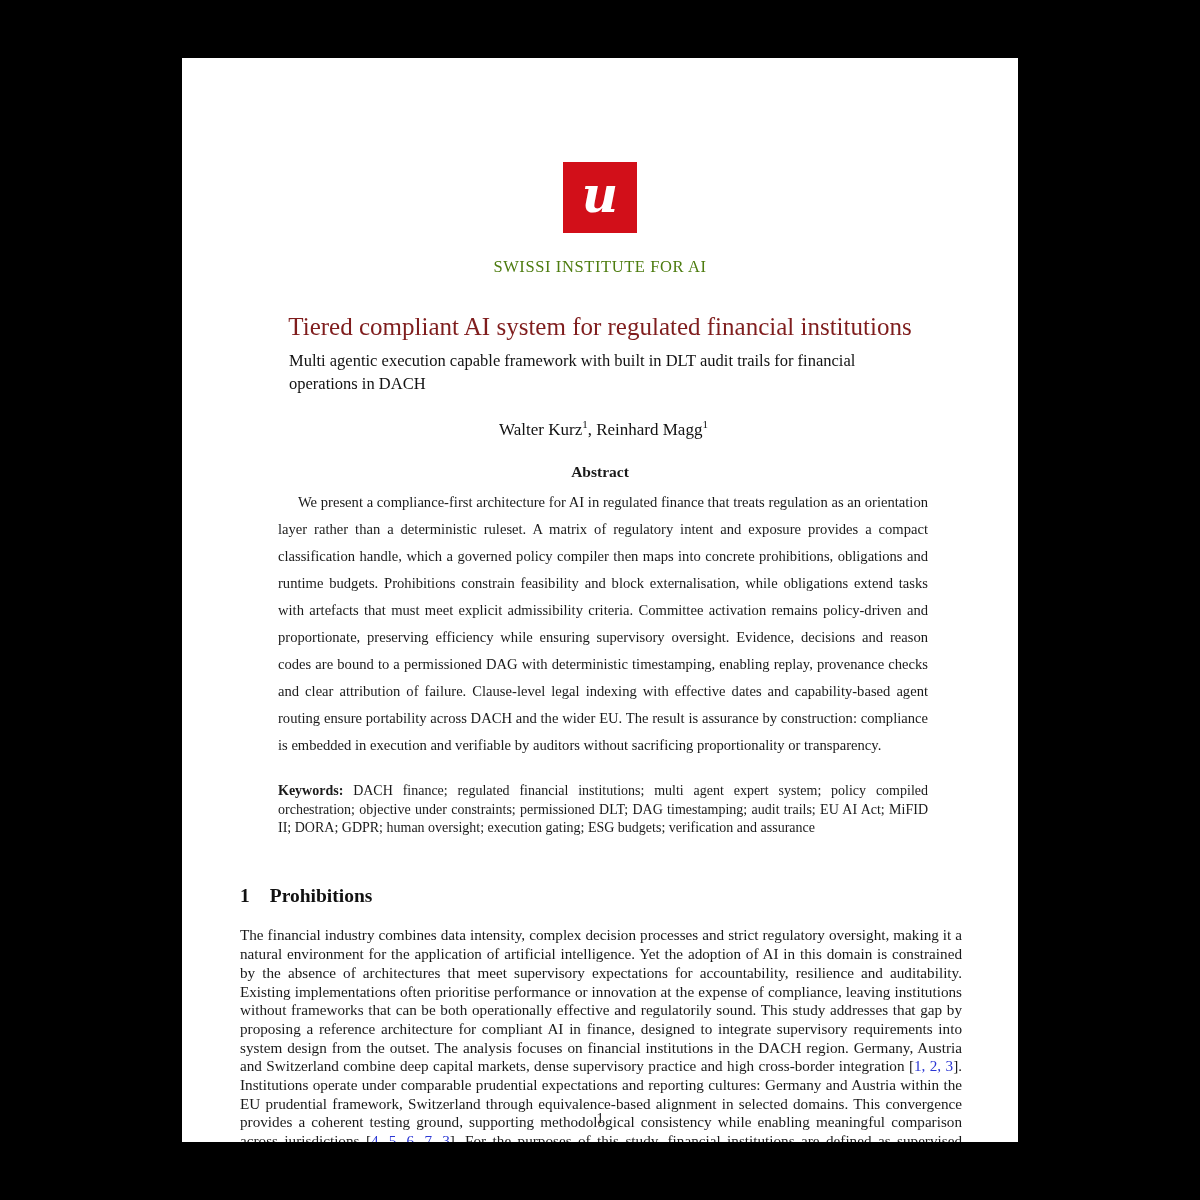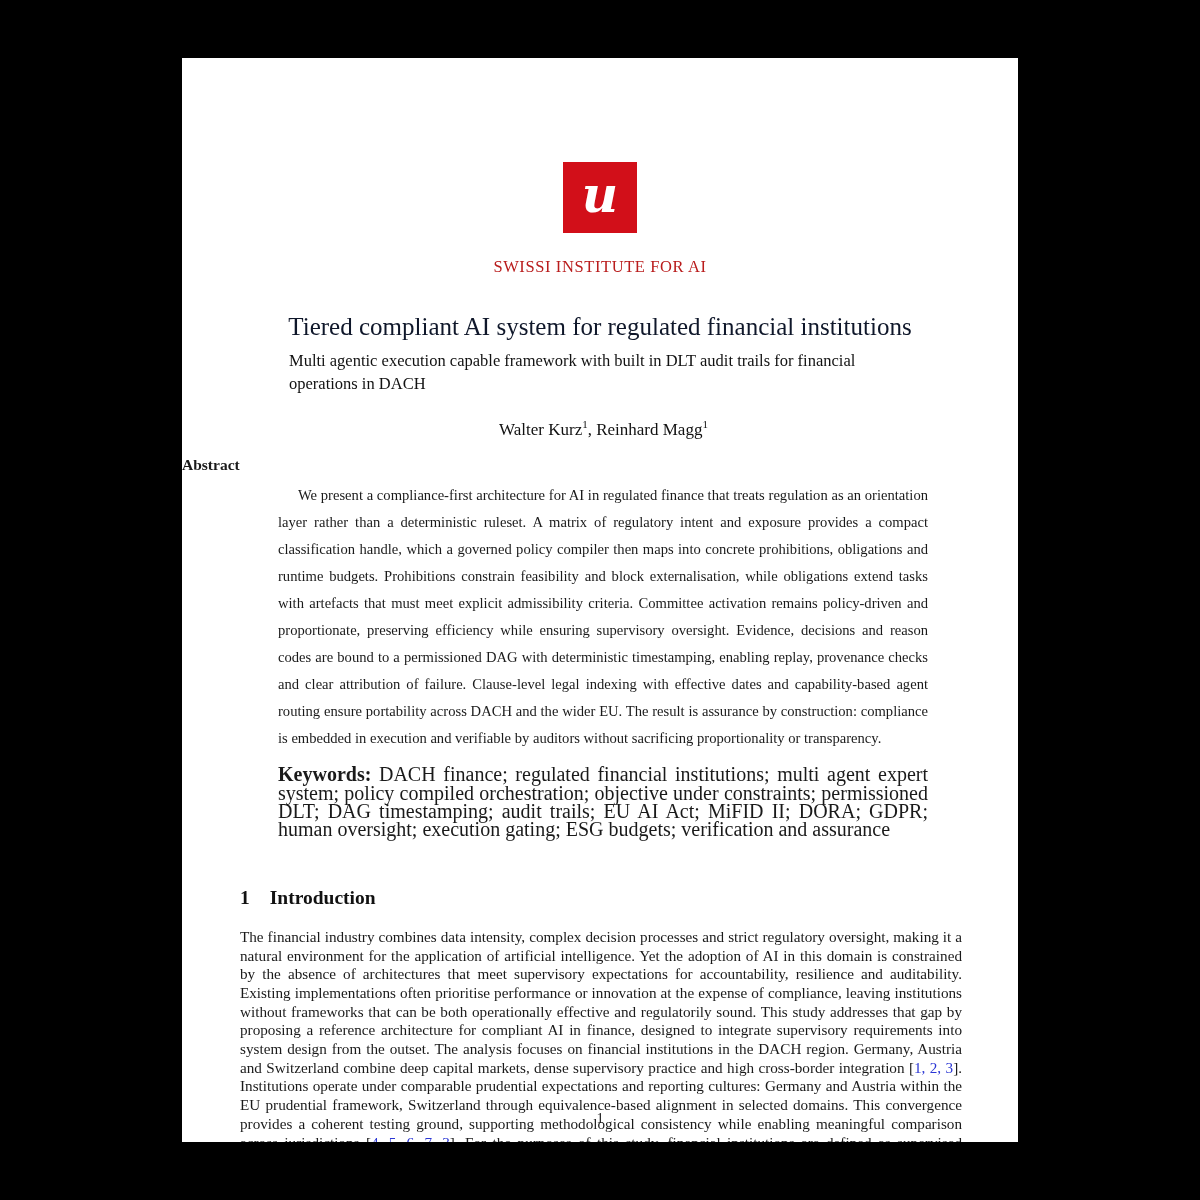--- a/index.html
+++ b/index.html
@@ -35,28 +35,28 @@
     color:#fff;
     font-size:50px;
     line-height:1;
     transform:translateY(-3px);
   }
   .institute{
     margin-top:24px;
     text-align:center;
     font-size:16.5px;
     letter-spacing:0.6px;
-    color:#b91c1c;
+    color:#4d7c0f;
   }
   .title{
     margin-top:36px;
     text-align:center;
     font-size:25px;
     font-weight:normal;
-    color:#0f172a;
+    color:#7f1d1d;
   }
   .subtitle{
     margin:9px auto 0 auto;
     max-width:622px;
     text-align:left;
     font-size:16.5px;
     line-height:1.38;
     color:#111;
   }
   .authors{
@@ -66,36 +66,37 @@
     color:#111;
     padding-left:7px;
   }
   .authors sup{font-size:11px;}
   .date{
     margin-top:19px;
     text-align:center;
     font-size:15.5px;
   }
   .abs-head{
-    margin-top:17px;
+    margin-top:24px;
+    text-align:center;
     font-size:15.5px;
     font-weight:bold;
   }
   .abstract{
     margin:8px 0 0 96px;
     width:650px;
     font-size:14.6px;
     line-height:27px;
     text-align:justify;
     text-indent:20px;
   }
   .keywords{
-    margin:13px 0 0 96px;
+    margin:23px 0 0 96px;
     width:650px;
-    font-size:20px;
+    font-size:14px;
     line-height:18.4px;
     text-align:justify;
   }
   .keywords .kw-label{font-weight:bold;}
   .section-heading{
     margin:48px 0 0 58px;
     font-size:19.5px;
     font-weight:bold;
     color:#111;
   }
@@ -134,19 +135,19 @@
 
   <div class="authors"><span>Walter Kurz</span><sup>1</sup><span>, </span><span>Reinhard Magg</span><sup>1</sup></div>
 
 
   <div class="abs-head">Abstract</div>
 
   <p class="abstract">We present a compliance-first architecture for AI in regulated finance that treats regulation as an orientation layer rather than a deterministic ruleset. A matrix of regulatory intent and exposure provides a compact classification handle, which a governed policy compiler then maps into concrete prohibitions, obligations and runtime budgets. Prohibitions constrain feasibility and block externalisation, while obligations extend tasks with artefacts that must meet explicit admissibility criteria. Committee activation remains policy-driven and proportionate, preserving efficiency while ensuring supervisory oversight. Evidence, decisions and reason codes are bound to a permissioned DAG with deterministic timestamping, enabling replay, provenance checks and clear attribution of failure. Clause-level legal indexing with effective dates and capability-based agent routing ensure portability across DACH and the wider EU. The result is assurance by construction: compliance is embedded in execution and verifiable by auditors without sacrificing proportionality or transparency.</p>
 
   <p class="keywords"><span class="kw-label">Keywords:</span><span> DACH finance; regulated financial institutions; multi agent expert system; policy compiled orchestration; objective under constraints; permissioned DLT; DAG timestamping; audit trails; EU AI Act; MiFID II; DORA; GDPR; human oversight; execution gating; ESG budgets; verification and assurance</span></p>
 
-  <h2 class="section-heading"><span class="sec-num">1</span><span class="sec-title">Introduction</span></h2>
+  <h2 class="section-heading"><span class="sec-num">1</span><span class="sec-title">Prohibitions</span></h2>
 
   <p class="intro">The financial industry combines data intensity, complex decision processes and strict regulatory oversight, making it a natural environment for the application of artificial intelligence. Yet the adoption of AI in this domain is constrained by the absence of architectures that meet supervisory expectations for accountability, resilience and auditability. Existing implementations often prioritise performance or innovation at the expense of compliance, leaving institutions without frameworks that can be both operationally effective and regulatorily sound. This study addresses that gap by proposing a reference architecture for compliant AI in finance, designed to integrate supervisory requirements into system design from the outset. The analysis focuses on financial institutions in the DACH region. Germany, Austria and Switzerland combine deep capital markets, dense supervisory practice and high cross-border integration [<span class="cite">1, 2, 3</span>]. Institutions operate under comparable prudential expectations and reporting cultures: Germany and Austria within the EU prudential framework, Switzerland through equivalence-based alignment in selected domains. This convergence provides a coherent testing ground, supporting methodological consistency while enabling meaningful comparison across jurisdictions [<span class="cite">4, 5, 6, 7, 3</span>]. For the purposes of this study, financial institutions are defined as supervised entities that accept deposits or other repayable funds, extend credit or investment services, insure or reinsure risk, manage collective assets, operate payment or settlement systems, or run market infrastructure. [<span class="cite">4, 8, 9, 10, 11, 12, 13, 14, 15</span>]. Within the prudential perimeter, the</p>
 
   <div class="page-num">1</div>
 
 </div>
 
 </body></html>

